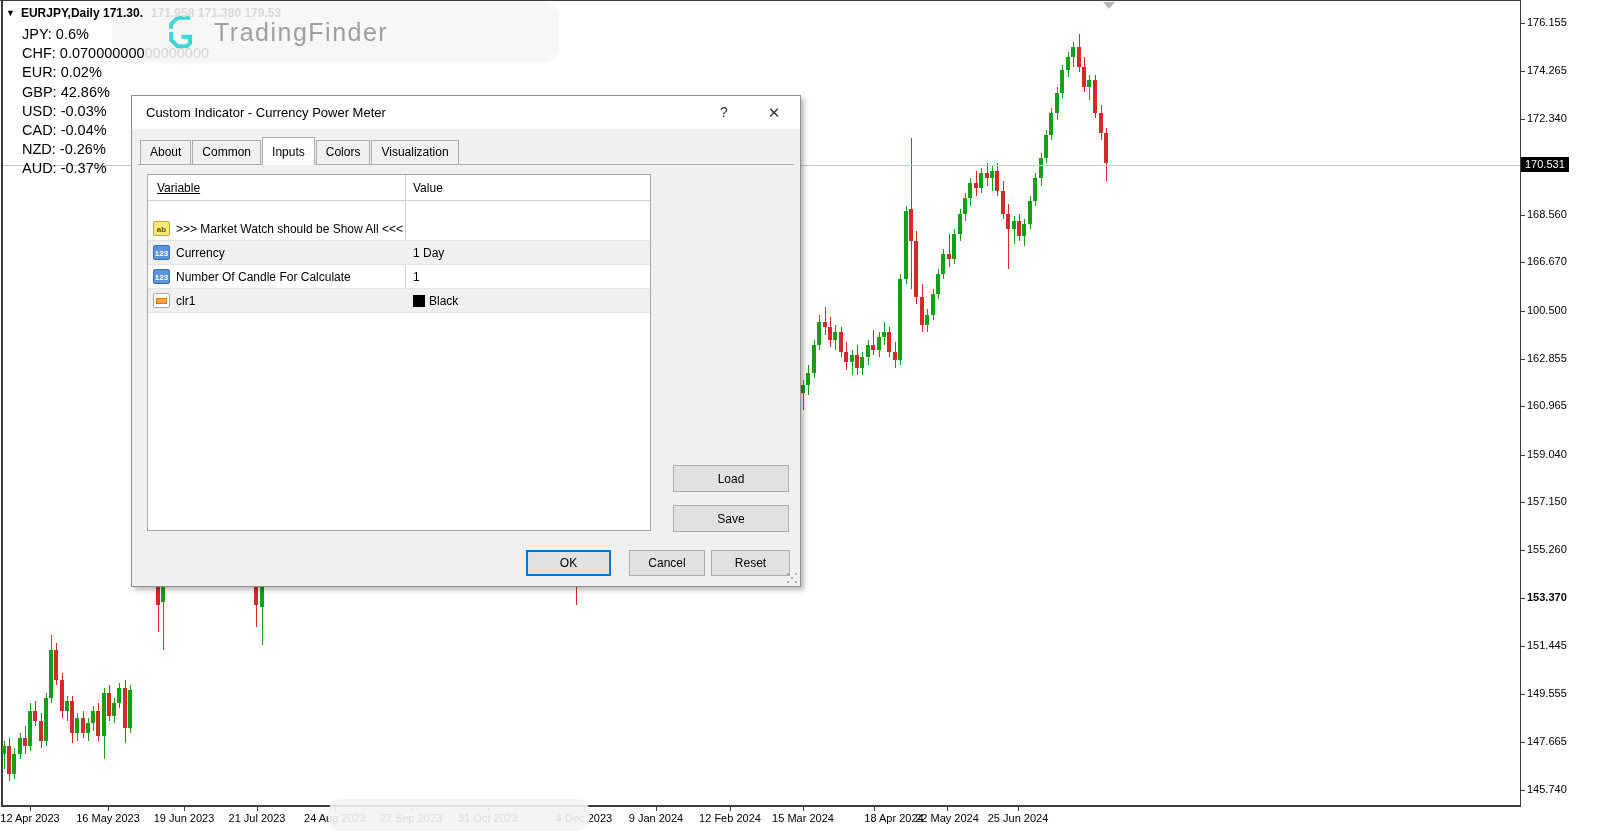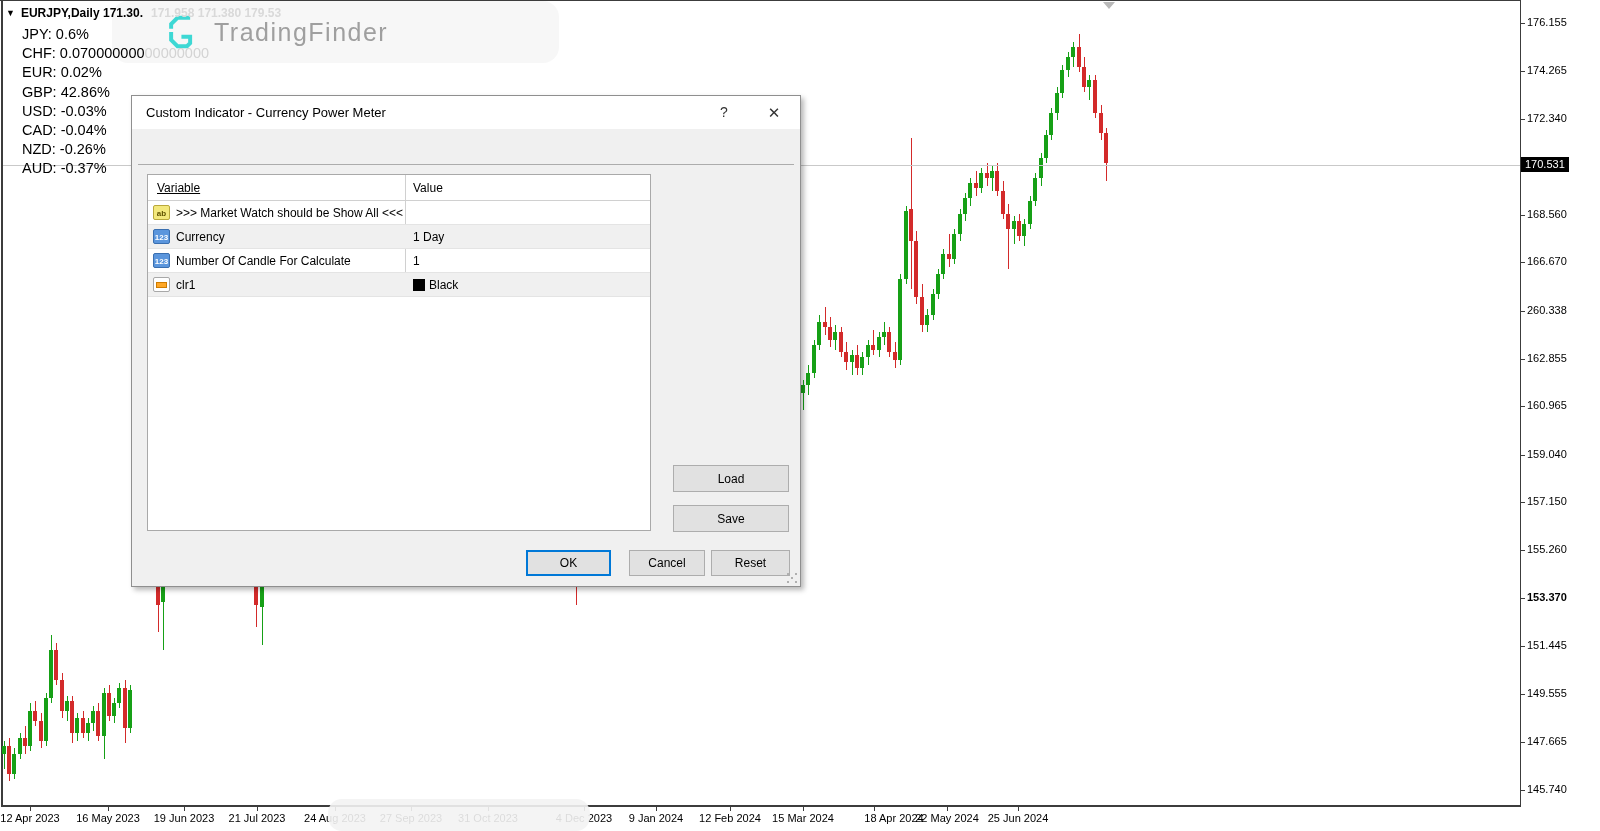--- a/index.html
+++ b/index.html
@@ -64,21 +64,21 @@
   .tab.active { background:#fff; padding-top:7px; z-index:2; border-bottom:1px solid #fff; margin-bottom:-1px; }
   .tab-pane-line { position:absolute; left:6px; right:6px; top:68px; height:1px; background:#acacac; }
   .param-table {
     position:absolute; left:15px; top:78px; width:504px; height:357px;
     background:#fff; border:1px solid #a9a9a9;
   }
   .param-col-divider { position:absolute; left:257px; top:0; width:1px; height:122px; background:#d0d0d0; }
   .param-header { position:absolute; left:0; top:0; right:0; height:26px; border-bottom:1px solid #d0d0d0; }
   .param-header .h1 { position:absolute; left:9px;  top:6px;text-decoration:underline; }
   .param-header .h2 { position:absolute; left:265px; top:6px; }
-  .param-row { position:absolute; left:0; right:0; height:24px; }
+  .param-row { position:absolute; left:0; right:0; height:24px;margin-top:16px; }
   .param-row.alt { background:#f0f0f0; }
   .param-row .sep { position:absolute; left:0; right:0; bottom:0; height:1px; background:#e4e4e4; }
   .row-icon { position:absolute; left:5px; top:4px; width:17px; height:15px; border-radius:2px;
               font-size:8px; font-weight:bold; text-align:center; line-height:15px; }
   .icon-str { background:#f3e87c; border:1px solid #b9a83c; color:#5f5200; }
   .icon-int { background:#5b96dd; border:1px solid #3a6fb0; color:#fff; }
   .icon-clr { background:#fff; border:1px solid #a8a8a8; }
   .icon-clr .inner { position:absolute; left:2px; top:4px; width:11px; height:6px; background:#ffa726; border:1px solid #cf7c00; }
   .row-label { position:absolute; left:28px; top:5px; white-space:nowrap; }
   .row-value { position:absolute; left:265px; top:5px; white-space:nowrap; }
@@ -292,21 +292,21 @@
         <div class="price-label" style="left: 1527px; top: 16px;">176.155</div>
         <div class="price-tick" style="left: 1520px; top: 70.6847px;"></div>
         <div class="price-label" style="left: 1527px; top: 63.6847px;">174.265</div>
         <div class="price-tick" style="left: 1520px; top: 119.252px;"></div>
         <div class="price-label" style="left: 1527px; top: 112.252px;">172.340</div>
         <div class="price-tick" style="left: 1520px; top: 214.622px;"></div>
         <div class="price-label" style="left: 1527px; top: 207.622px;">168.560</div>
         <div class="price-tick" style="left: 1520px; top: 262.307px;"></div>
         <div class="price-label" style="left: 1527px; top: 255.307px;">166.670</div>
         <div class="price-tick" style="left: 1520px; top: 310.874px;"></div>
-        <div class="price-label" style="left: 1527px; top: 303.874px;">260.338</div>
+        <div class="price-label" style="left: 1527px; top: 303.874px;">100.500</div>
         <div class="price-tick" style="left: 1520px; top: 358.559px;"></div>
         <div class="price-label" style="left: 1527px; top: 351.559px;">162.855</div>
         <div class="price-tick" style="left: 1520px; top: 406.244px;"></div>
         <div class="price-label" style="left: 1527px; top: 399.244px;">160.965</div>
         <div class="price-tick" style="left: 1520px; top: 454.811px;"></div>
         <div class="price-label" style="left: 1527px; top: 447.811px;">159.040</div>
         <div class="price-tick" style="left: 1520px; top: 502.496px;"></div>
         <div class="price-label" style="left: 1527px; top: 495.496px;">157.150</div>
         <div class="price-tick" style="left: 1520px; top: 550.181px;"></div>
         <div class="price-label" style="left: 1527px; top: 543.181px;">155.260</div>
@@ -379,20 +379,27 @@
     <div class="mw-item" style="top:160px"><span>AUD: -0.37%</span></div>
   </div>
 
   <div class="dialog">
     <div class="dialog-titlebar">
       <div class="dialog-title">Custom Indicator - Currency Power Meter</div>
       <div class="titlebar-btn btn-help">?</div>
       <div class="titlebar-btn btn-close">✕</div>
     </div>
 
+    <div class="tab-strip">
+      <div class="tab">About</div>
+      <div class="tab">Common</div>
+      <div class="tab active">Inputs</div>
+      <div class="tab">Colors</div>
+      <div class="tab">Visualization</div>
+    </div>
     <div class="tab-pane-line"></div>
 
     <div class="param-table">
       <div class="param-header">
         <span class="h1">Variable</span>
         <span class="h2">Value</span>
       </div>
       <div class="param-col-divider"></div>
 
       <div class="param-row" style="top:26px">

